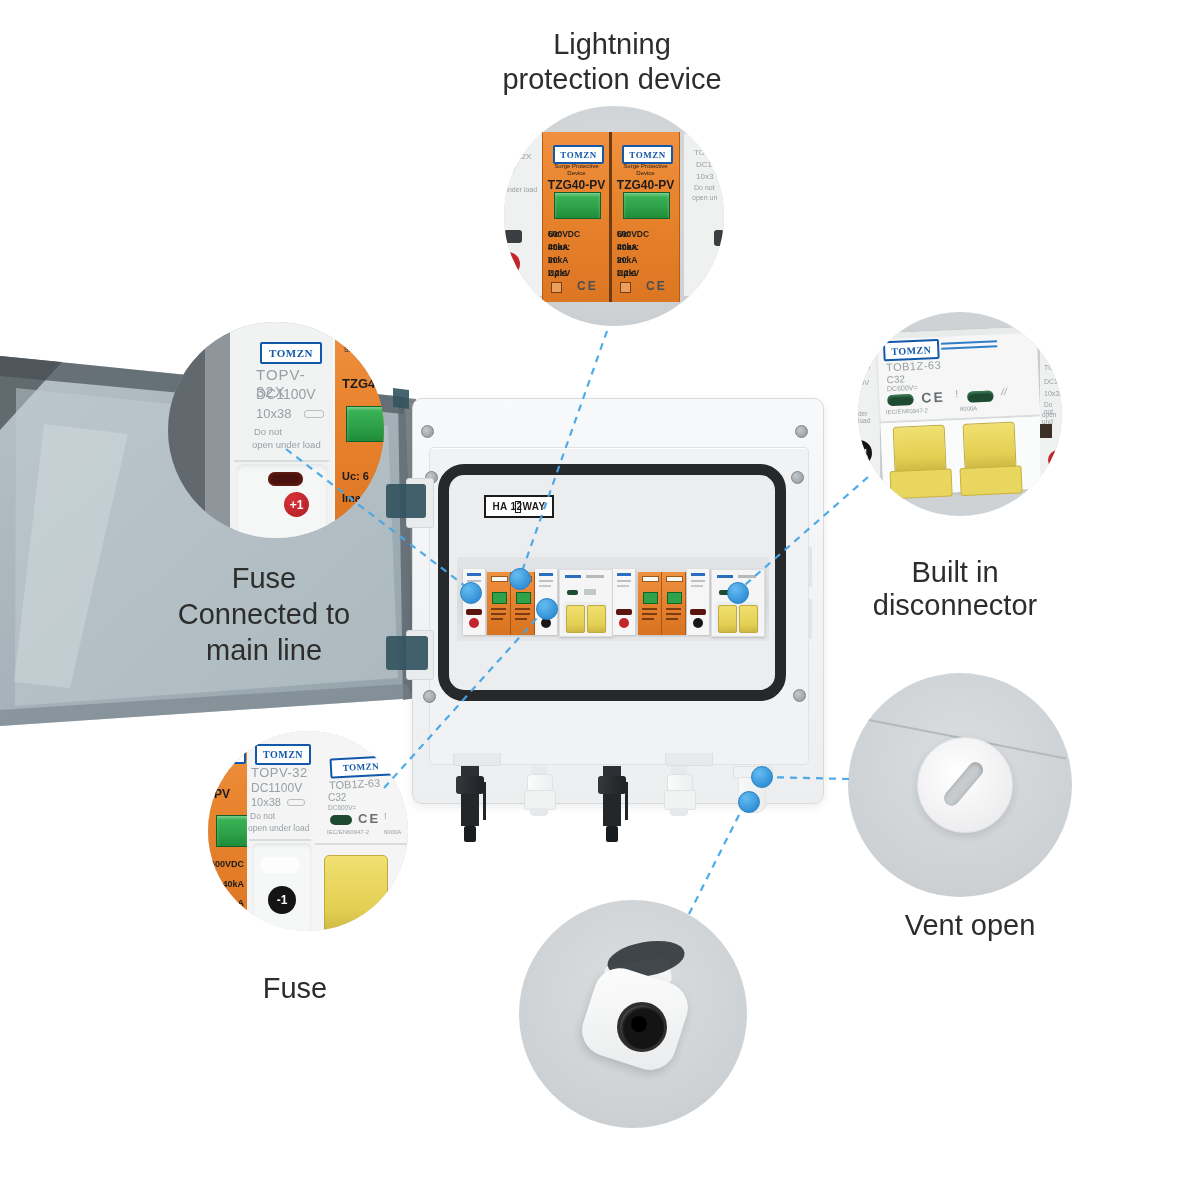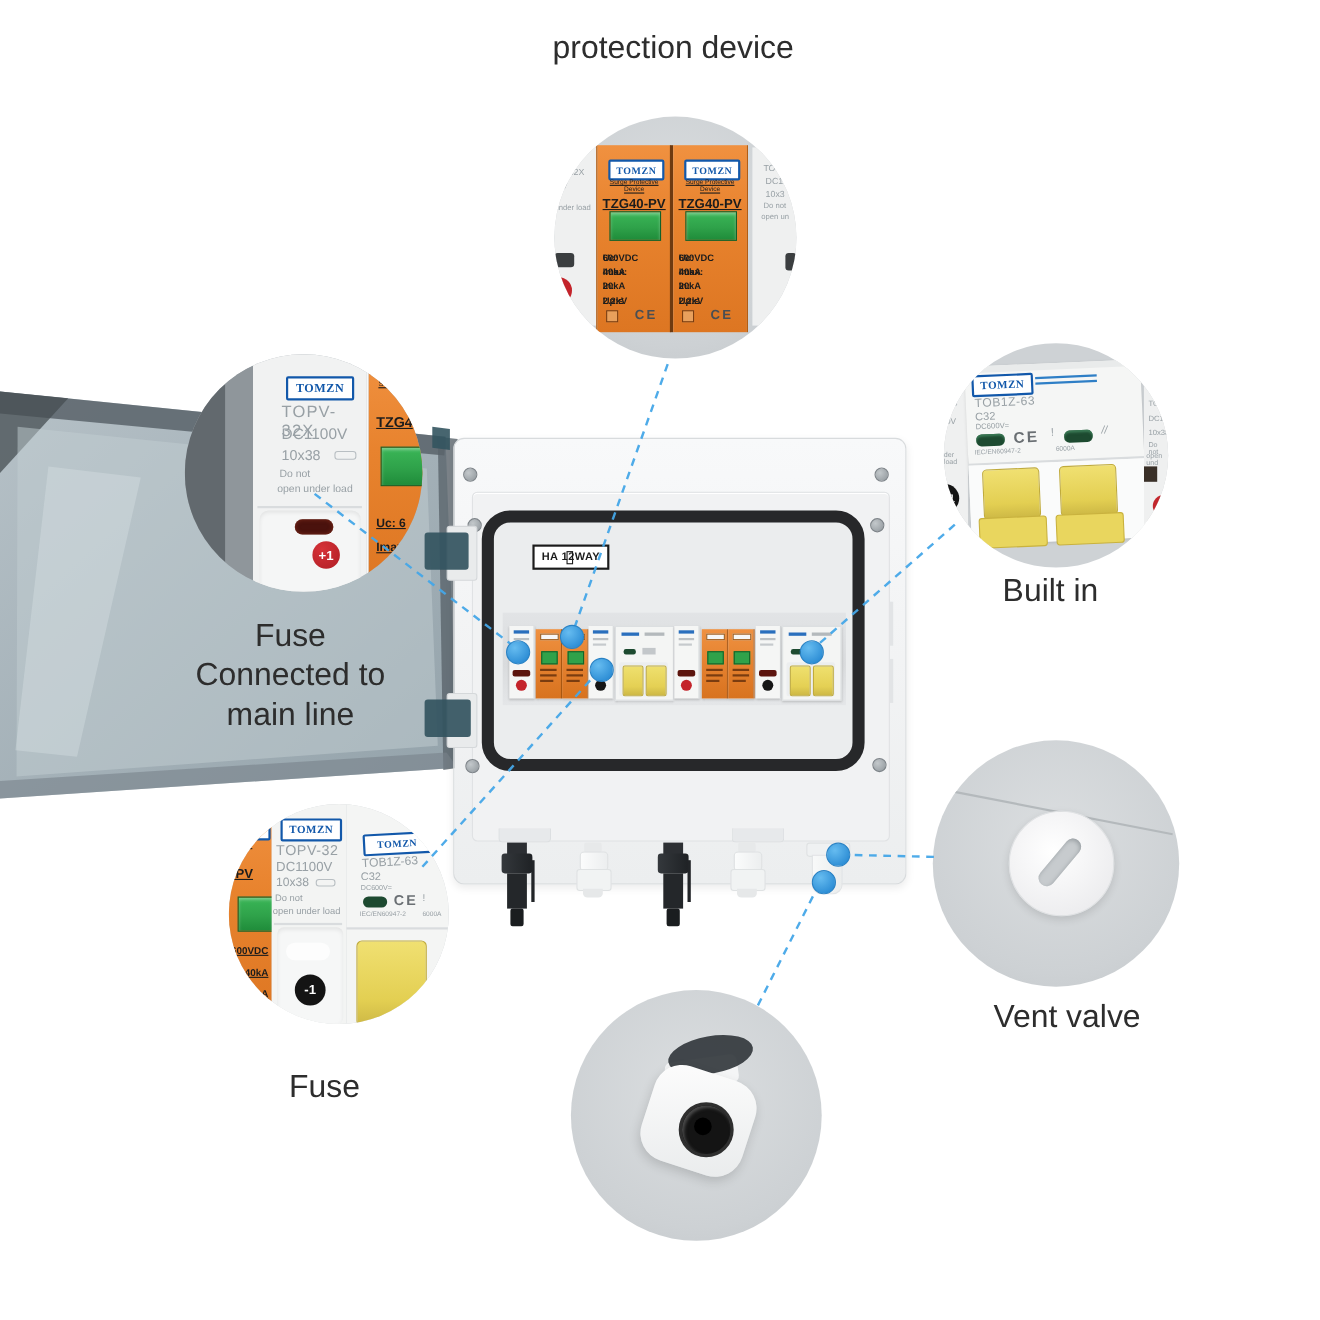--- a/index.html
+++ b/index.html
@@ -7,21 +7,21 @@
          font-family:"Liberation Sans",sans-serif;}
   .abs{position:absolute;}
   svg{position:absolute;left:0;top:0;}
   
   .lbl{position:absolute;text-align:center;color:#2d2d2d;font-size:29px;line-height:35px;z-index:6;}
   
   .circle{position:absolute;border-radius:50%;overflow:hidden;z-index:3;
           background:radial-gradient(circle at 50% 40%, #dbdee0 0%, #cdd1d4 70%, #c3c7ca 100%);}
   .circle *{position:absolute;}
   .gtxt{color:#98a0a5;}
-  .blk{color:#1c1c1c;text-decoration:underline;}
+  .blk{color:#1c1c1c;}
   .logo-box{background:#fff;border:2px solid #1258aa;border-radius:2px;color:#1258aa;
             font-family:"Liberation Serif",serif;font-weight:bold;display:flex;
             align-items:center;justify-content:center;letter-spacing:.5px;}
   .green-win{background:linear-gradient(180deg,#3ab657 0%,#2fa24a 55%,#1f8c3a 100%);
              border:1px solid #12612a;box-shadow:inset 0 2px 3px rgba(255,255,255,.35);}
   .spd-body{background:linear-gradient(180deg,#f09140 0%,#e8832e 40%,#dd7622 100%);}
   .spec-row{display:flex;justify-content:space-between;font-weight:bold;color:#1c1c1c;}
   .badge{border-radius:50%;color:#fff;display:flex;align-items:center;justify-content:center;font-weight:bold;}
   .ce{color:#4a4f53;font-weight:bold;letter-spacing:2px;}
   .seam{background:#d9dcde;height:2px;}
@@ -432,30 +432,32 @@
   </svg>
 
   <div class="dot" style="left:460px;top:582px;"></div>
   <div class="dot" style="left:509px;top:568px;"></div>
   <div class="dot" style="left:536px;top:598px;"></div>
   <div class="dot" style="left:727px;top:582px;"></div>
   <div class="dot" style="left:751px;top:766px;"></div>
   <div class="dot" style="left:738px;top:791px;"></div>
 
   <div class="lbl" style="left:412px;top:27px;width:400px;">
+    <div>Lightning</div>
     <div>protection device</div>
   </div>
   <div class="lbl" style="left:104px;top:560px;width:320px;line-height:36px;">
     <div>Fuse</div>
     <div>Connected to</div>
     <div>main line</div>
   </div>
-  <div class="lbl" style="left:795px;top:521px;width:320px;line-height:33px;">
+  <div class="lbl" style="left:795px;top:556px;width:320px;line-height:33px;">
     <div>Built in</div>
+    <div>disconnector</div>
   </div>
   <div class="lbl" style="left:95px;top:972px;width:400px;line-height:33px;">
     <div>Fuse</div>
   </div>
   <div class="lbl" style="left:860px;top:908px;width:220px;">
-    <div>Vent valve</div>
+    <div>Vent open</div>
   </div>
 
 </div>
 
 </body></html>

